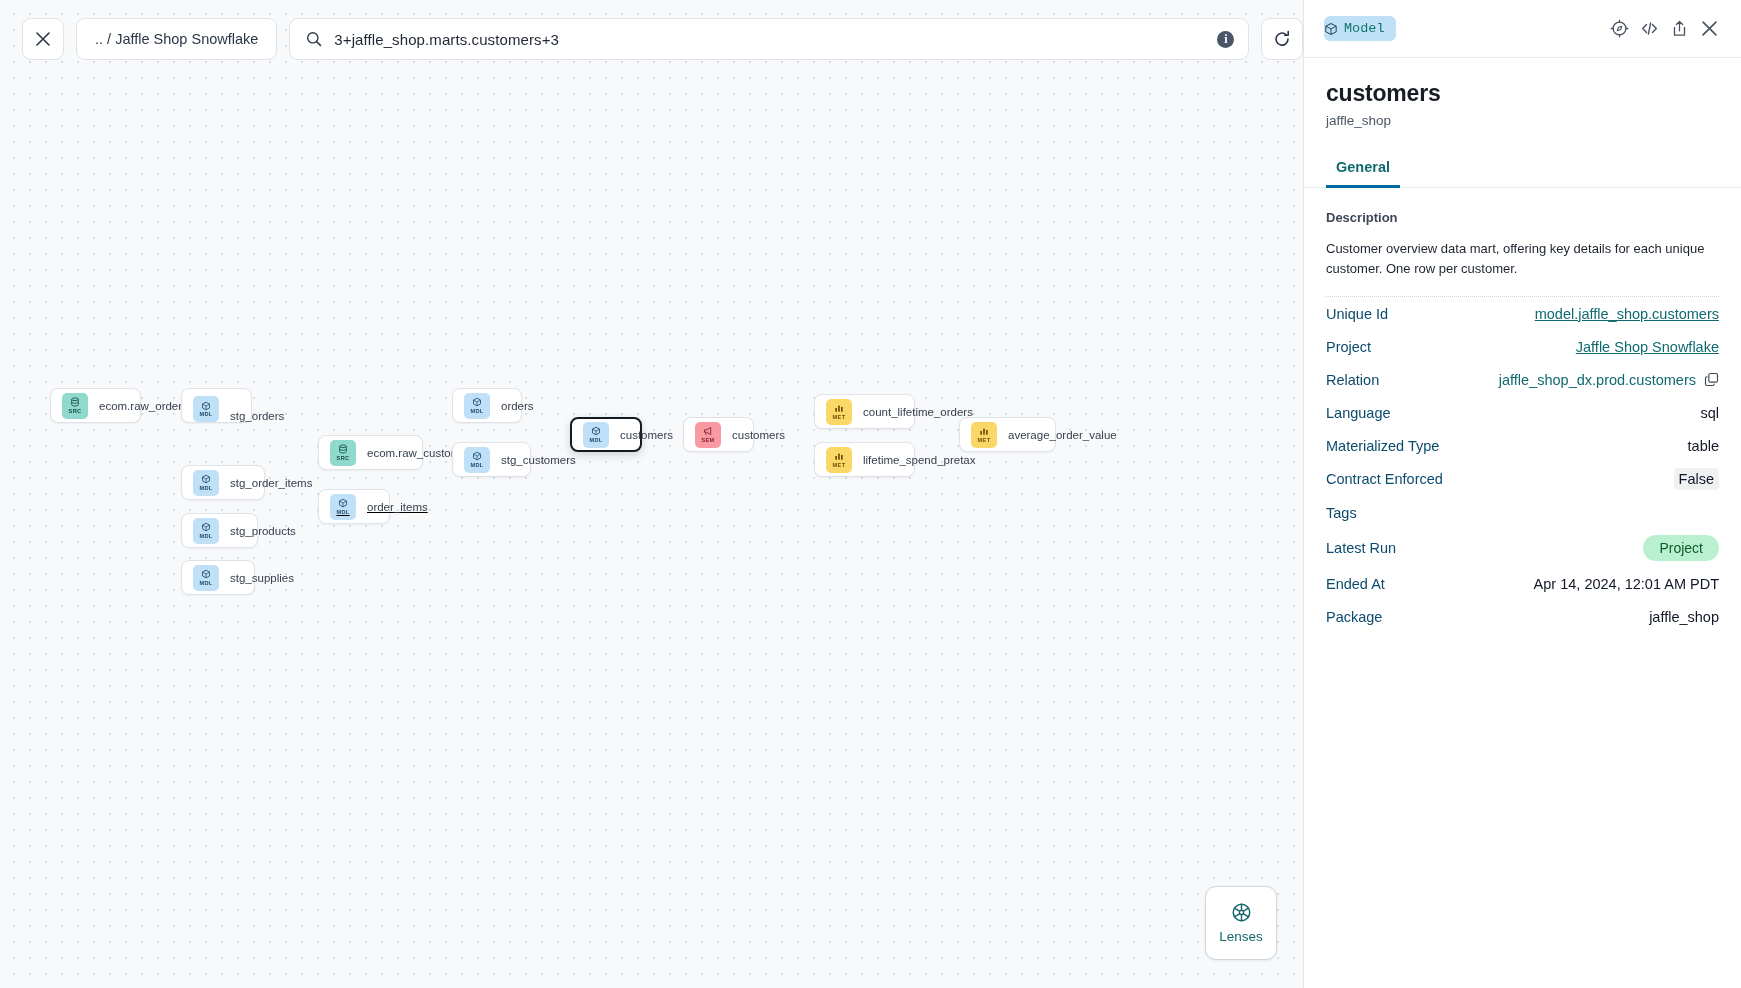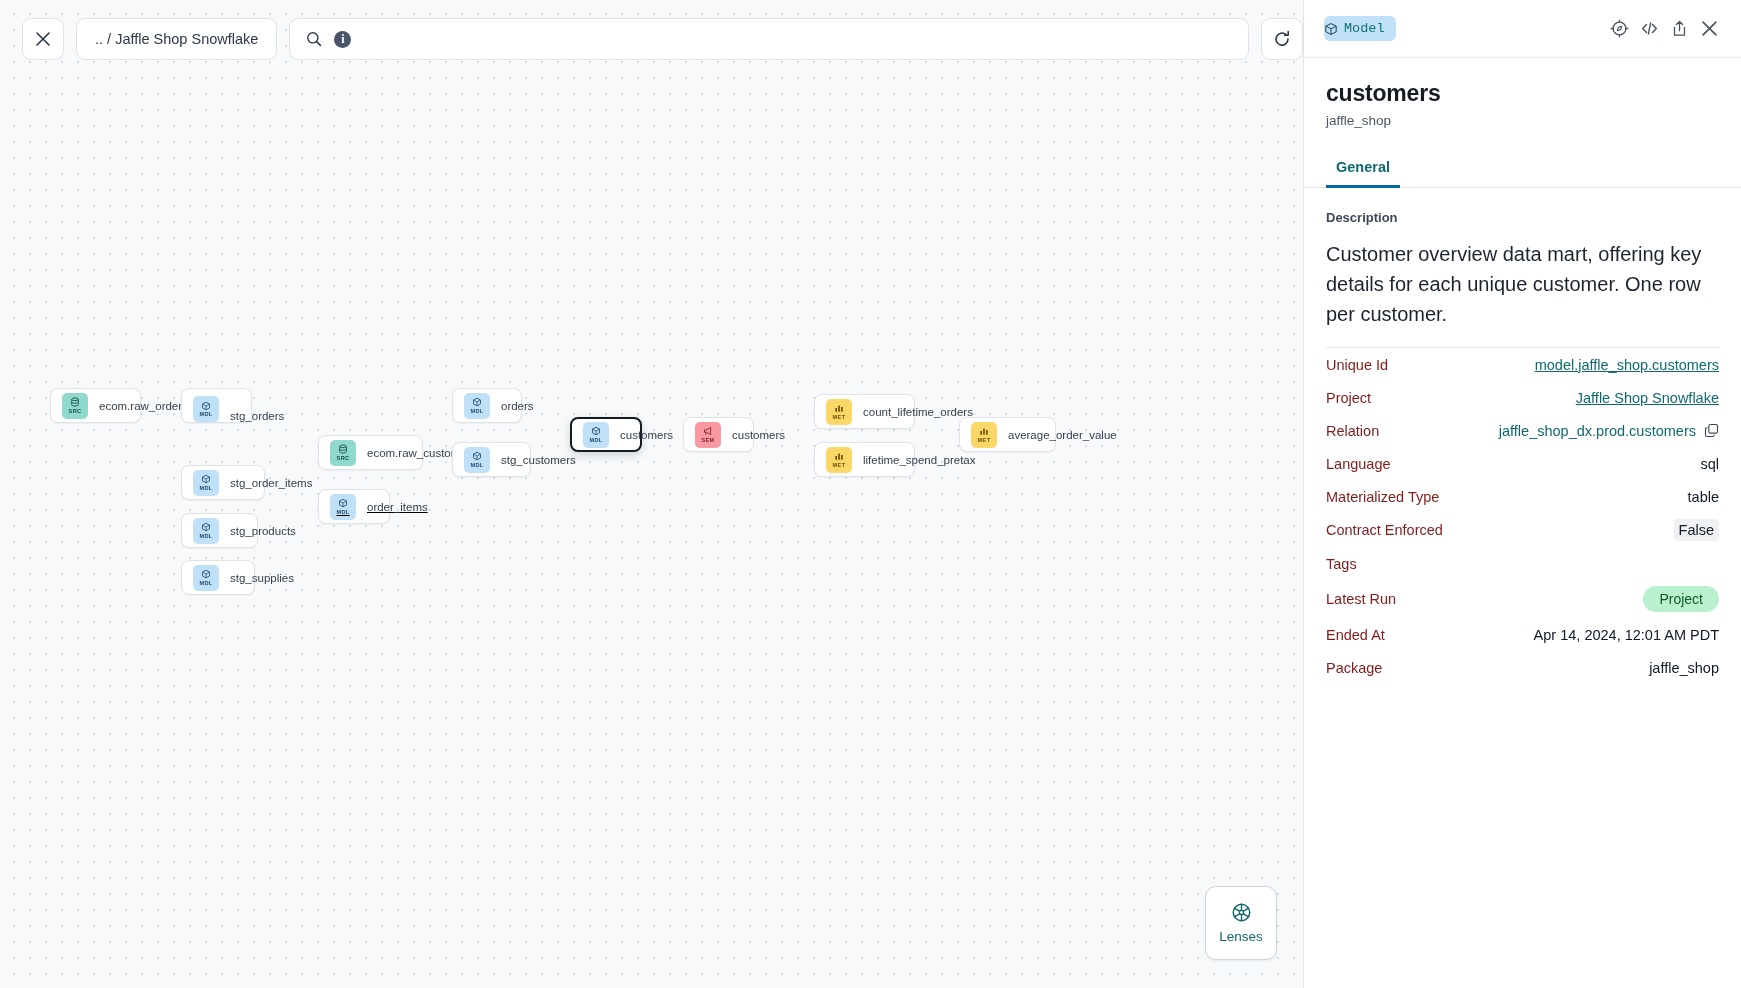--- a/index.html
+++ b/index.html
@@ -155,29 +155,29 @@
   .tab {
     font-size: 14.5px; color: #0f6a70; font-weight: 600;
     padding: 7px 10px 10px 10px;
     border-bottom: 3px solid #0369a1;
     cursor: pointer; margin-bottom: -1px;
   }
 
   .panel-body { padding: 22px 22px 0 22px; overflow-y: auto; flex: 1; }
   .sec-label { font-size: 13px; font-weight: 700; color: #3c4858; }
   .desc {
-    margin-top: 14px; font-size: 20px; line-height: 1.5;
+    margin-top: 14px; font-size: 13px; line-height: 1.5;
     color: #1d2430; padding-bottom: 18px;
     border-bottom: 1px dotted #ccd3da;
   }
   .prow {
     display: flex; align-items: center; justify-content: space-between;
     min-height: 33px; padding: 6px 0; gap: 14px;
   }
-  .pkey { font-size: 14.5px; color: #7f1d1d; white-space: nowrap; }
+  .pkey { font-size: 14.5px; color: #0c4a6e; white-space: nowrap; }
   .pval { font-size: 14.5px; color: #111827; text-align: right; }
   .pval.link { color: #0f6a70; text-decoration: underline; cursor: pointer; }
   .pval.plain-link { color: #0f6a70; cursor: pointer; }
   .pval.chip-gray {
     background: #f0f1f3; border-radius: 4px; padding: 3px 5px;
   }
   .pval.chip-green {
     background: #b9f0cd; color: #0e5a2d;
     border-radius: 999px; padding: 5px 16px; font-size: 14px;
   }
@@ -196,20 +196,21 @@
         <svg width="14" height="14" viewBox="0 0 14 14">
           <path d="M1 1 L13 13 M13 1 L1 13" stroke="#2b3648" stroke-width="1.6" fill="none" stroke-linecap="round"></path>
         </svg>
       </div>
       <div class="tb-crumb">.. / Jaffle Shop Snowflake</div>
       <div class="tb-search">
         <svg width="16" height="16" viewBox="0 0 16 16">
           <circle cx="6.8" cy="6.8" r="5.1" stroke="#313b49" stroke-width="1.4" fill="none"></circle>
           <path d="M10.6 10.6 L14.4 14.4" stroke="#313b49" stroke-width="1.5" stroke-linecap="round"></path>
         </svg>
+        <span class="sval">3+jaffle_shop.marts.customers+3</span>
         <span class="info-dot">i</span>
       </div>
       <div class="tb-btn">
         <svg width="18" height="18" viewBox="0 0 18 18">
           <path d="M15 9 A6 6 0 1 1 13 4.6" stroke="#2b3648" stroke-width="1.6" fill="none" stroke-linecap="round"></path>
           <path d="M15.2 1.6 L15.2 5.3 L11.6 5.3" stroke="#2b3648" stroke-width="1.6" fill="none" stroke-linecap="round" stroke-linejoin="round"></path>
         </svg>
       </div>
     </div>
 

